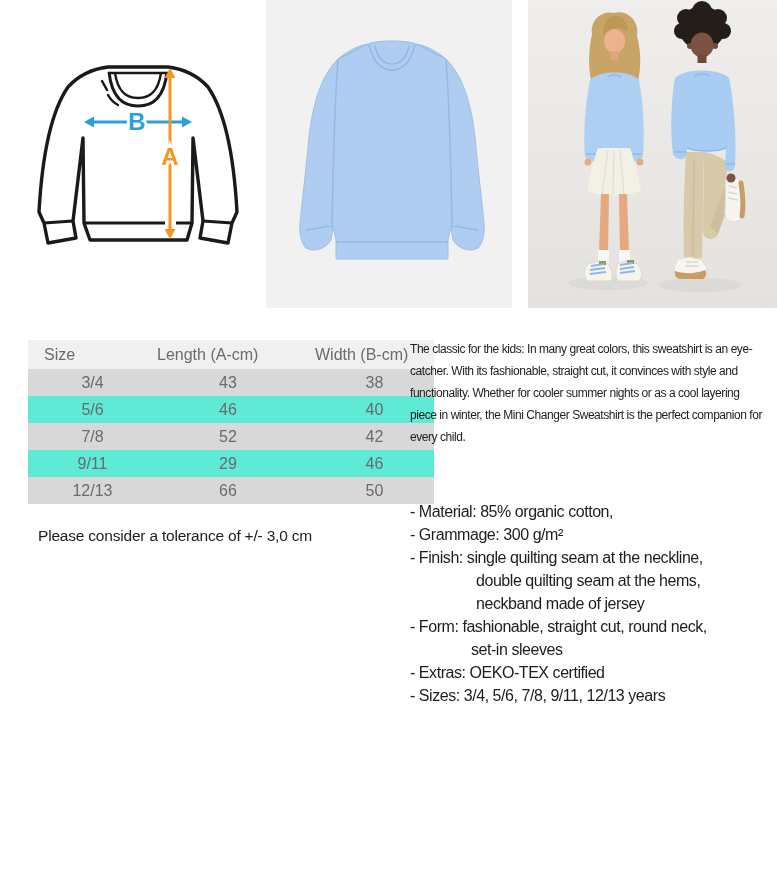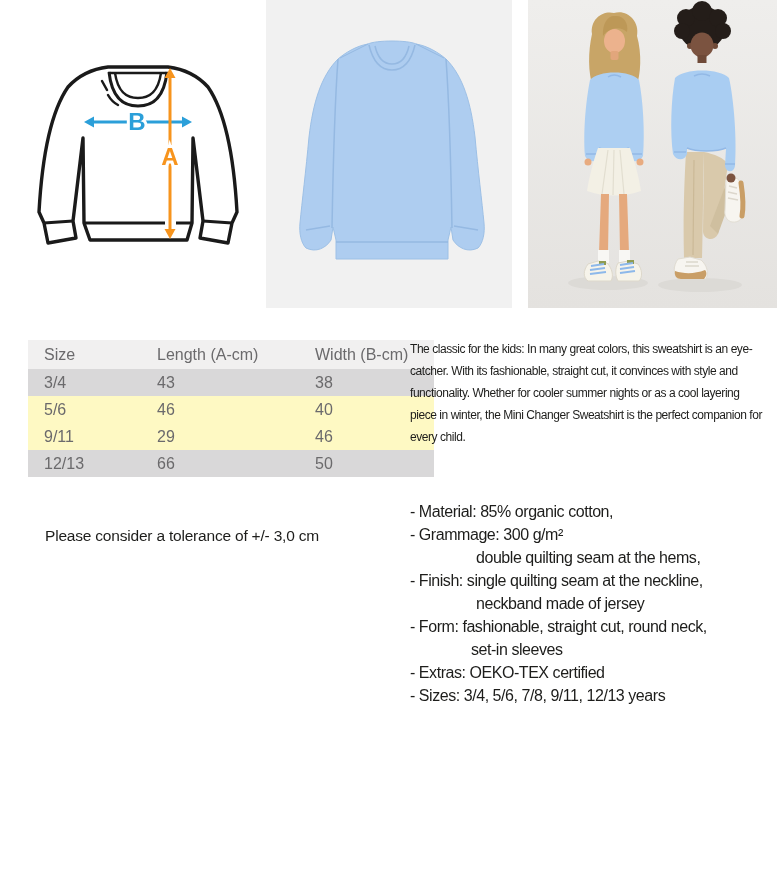--- a/index.html
+++ b/index.html
@@ -21,29 +21,29 @@
   
   table.size-table{
     position:absolute;left:28px;top:340px;width:358px;
     border-collapse:collapse;table-layout:fixed;
     font-size:16px;color:#6b6a6c;
   }
   table.size-table th,table.size-table td{
     font-weight:400;text-align:left;padding:0 0 0 16px;vertical-align:middle;
   }
   table.size-table th{height:29px;background:#f1f0f0;}
-  table.size-table td{height:27px;}
+  table.size-table td{height:27px;text-align:center;}
   table.size-table .c1{width:97px;}
   table.size-table .c2{width:142px;}
   table.size-table .c3{width:119px;}
   table.size-table tr.alt td{background:#d9d8d9;}
-  table.size-table tr.plain td{background:#fef9c3;}
+  table.size-table tr.plain td{background:#5eead4;}
 
   .tolerance{
-    position:absolute;left:45px;top:527px;
+    position:absolute;left:38px;top:527px;
     font-size:15.5px;letter-spacing:-0.2px;color:#1d1d1b;
   }
 
   
   .details{position:absolute;left:410px;top:338px;width:358px;}
   .description{
     margin:0;font-size:12px;line-height:22px;letter-spacing:-0.45px;
   }
   .specs{margin-top:52px;font-size:16px;line-height:23px;letter-spacing:-0.45px;}
   .specs .line{white-space:nowrap;}
@@ -189,42 +189,47 @@
       <tr class="alt">
         <td>3/4</td>
         <td>43</td>
         <td>38</td>
       </tr>
       <tr class="plain">
         <td>5/6</td>
         <td>46</td>
         <td>40</td>
       </tr>
+      <tr class="alt">
+        <td>7/8</td>
+        <td>52</td>
+        <td>42</td>
+      </tr>
       <tr class="plain">
         <td>9/11</td>
         <td>29</td>
         <td>46</td>
       </tr>
       <tr class="alt">
         <td>12/13</td>
         <td>66</td>
         <td>50</td>
       </tr>
     </tbody>
   </table>
 
   <div class="tolerance">Please consider a tolerance of +/- 3,0 cm</div>
 
   <div class="details">
     <p class="description">The classic for the kids: In many great colors, this sweatshirt is an eye-catcher. With its fashionable, straight cut, it convinces with style and functionality. Whether for cooler summer nights or as a cool layering piece in winter, the Mini Changer Sweatshirt is the perfect companion for every child.</p>
     <div class="specs">
       <div class="line">- Material: 85% organic cotton,</div>
       <div class="line">- Grammage: 300 g/m²</div>
+      <div class="line">- Finish: single quilting seam at the neckline,</div>
       <div class="line ind-b">double quilting seam at the hems,</div>
-      <div class="line">- Finish: single quilting seam at the neckline,</div>
       <div class="line ind-b">neckband made of jersey</div>
       <div class="line">- Form: fashionable, straight cut, round neck,</div>
       <div class="line ind-c">set-in sleeves</div>
       <div class="line">- Extras: OEKO-TEX certified</div>
       <div class="line">- Sizes: 3/4, 5/6, 7/8, 9/11, 12/13 years</div>
     </div>
   </div>
 
 </div>
 

